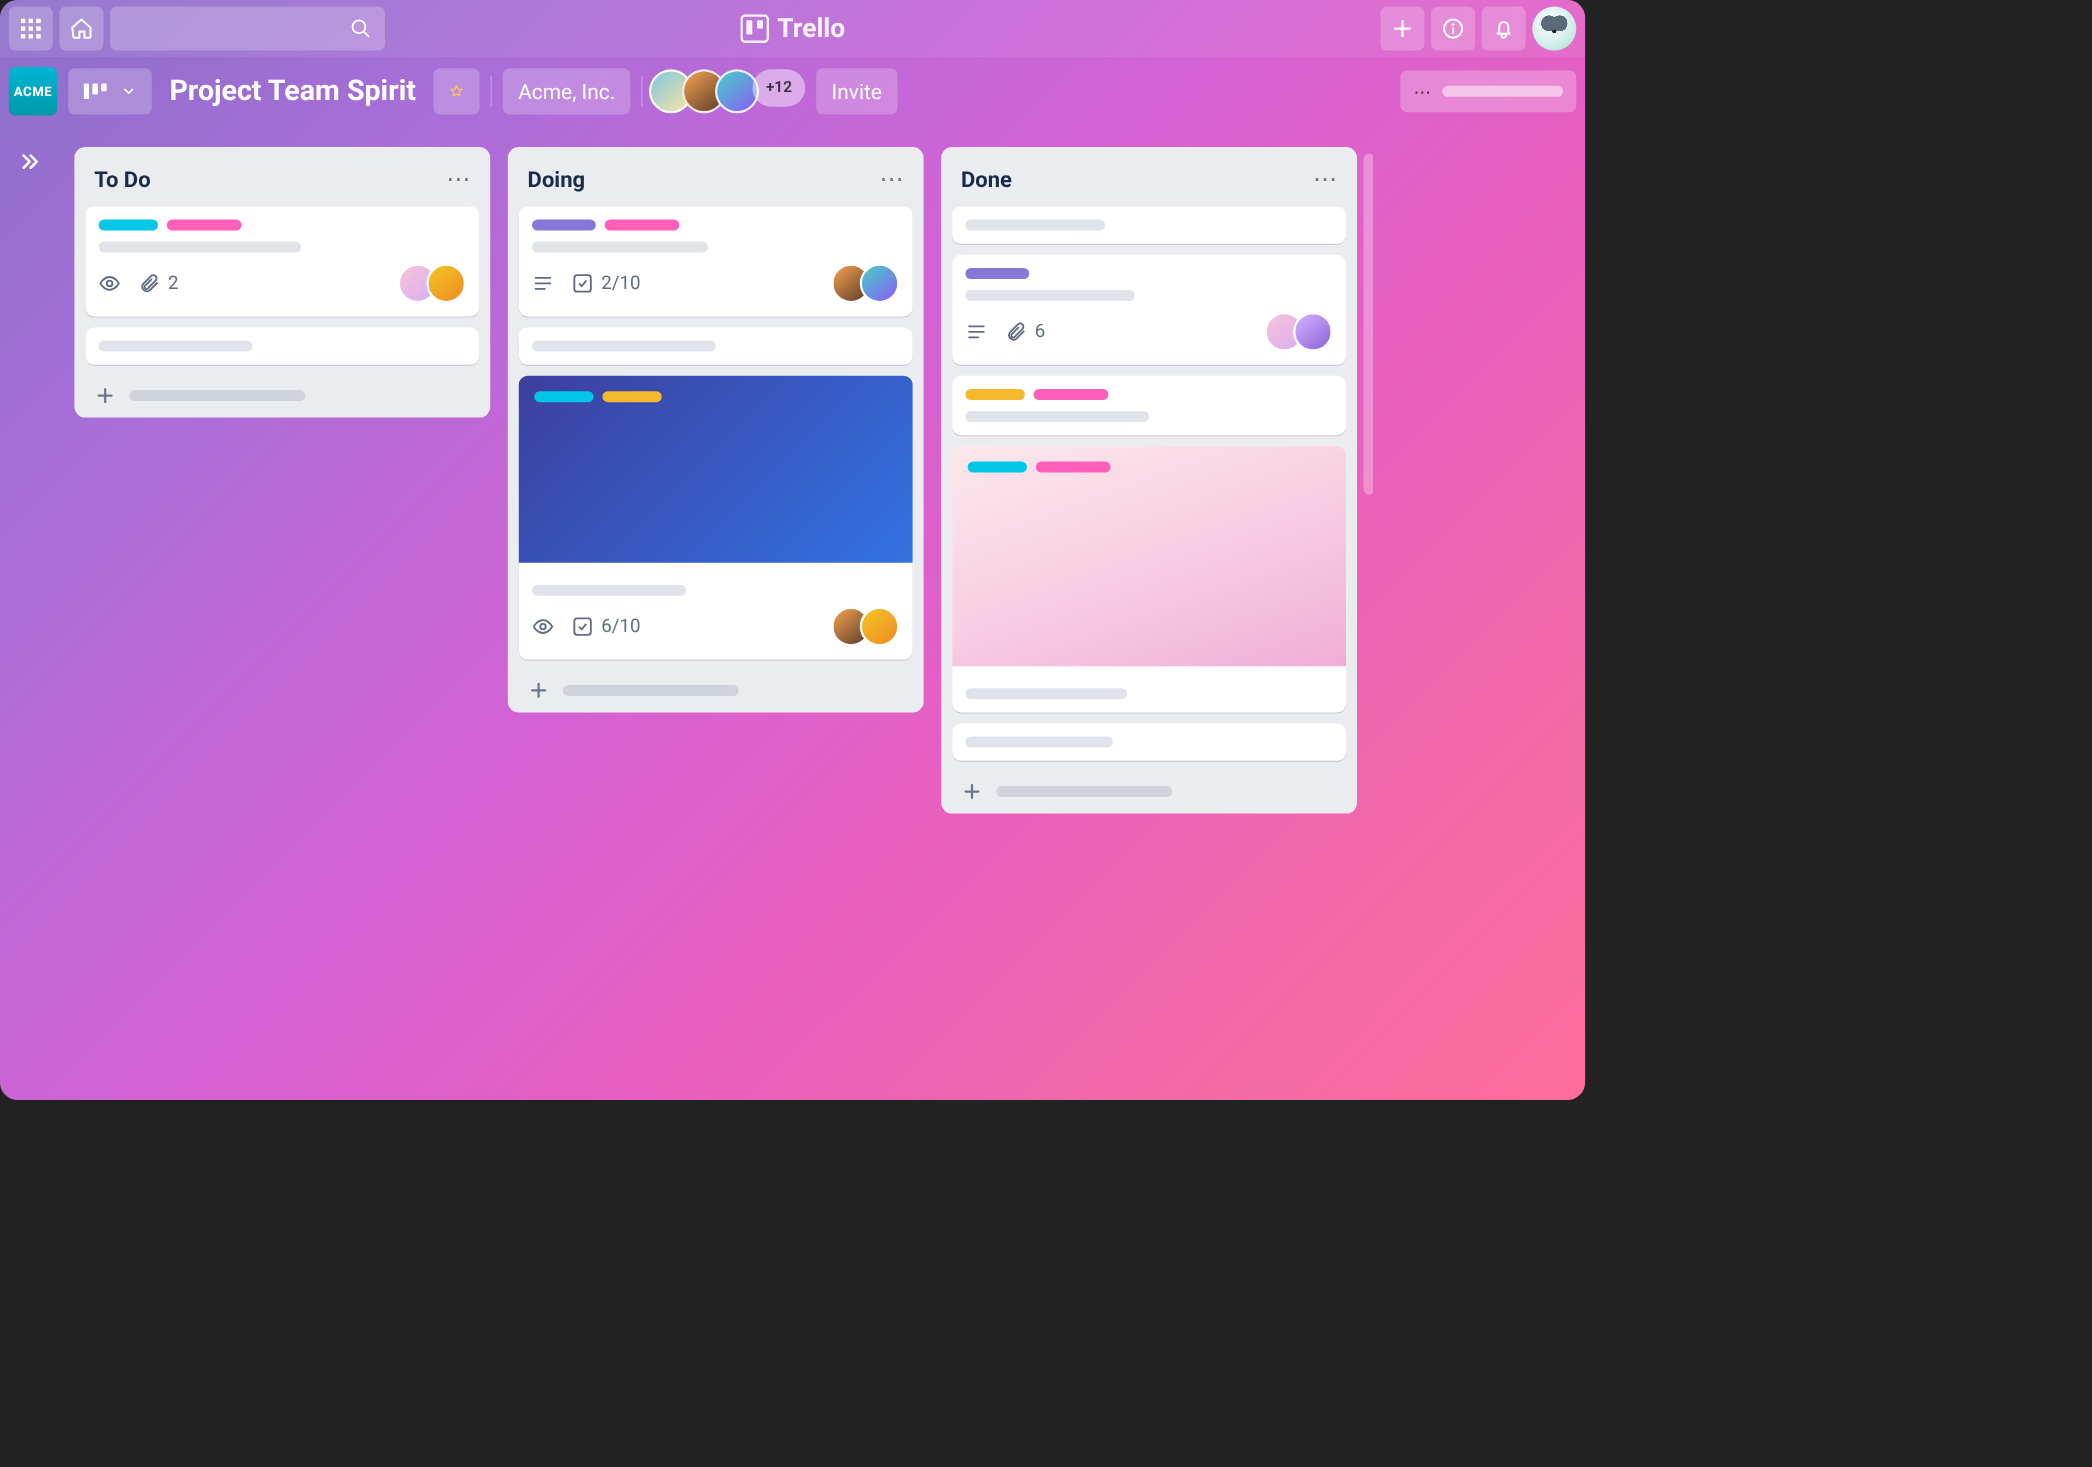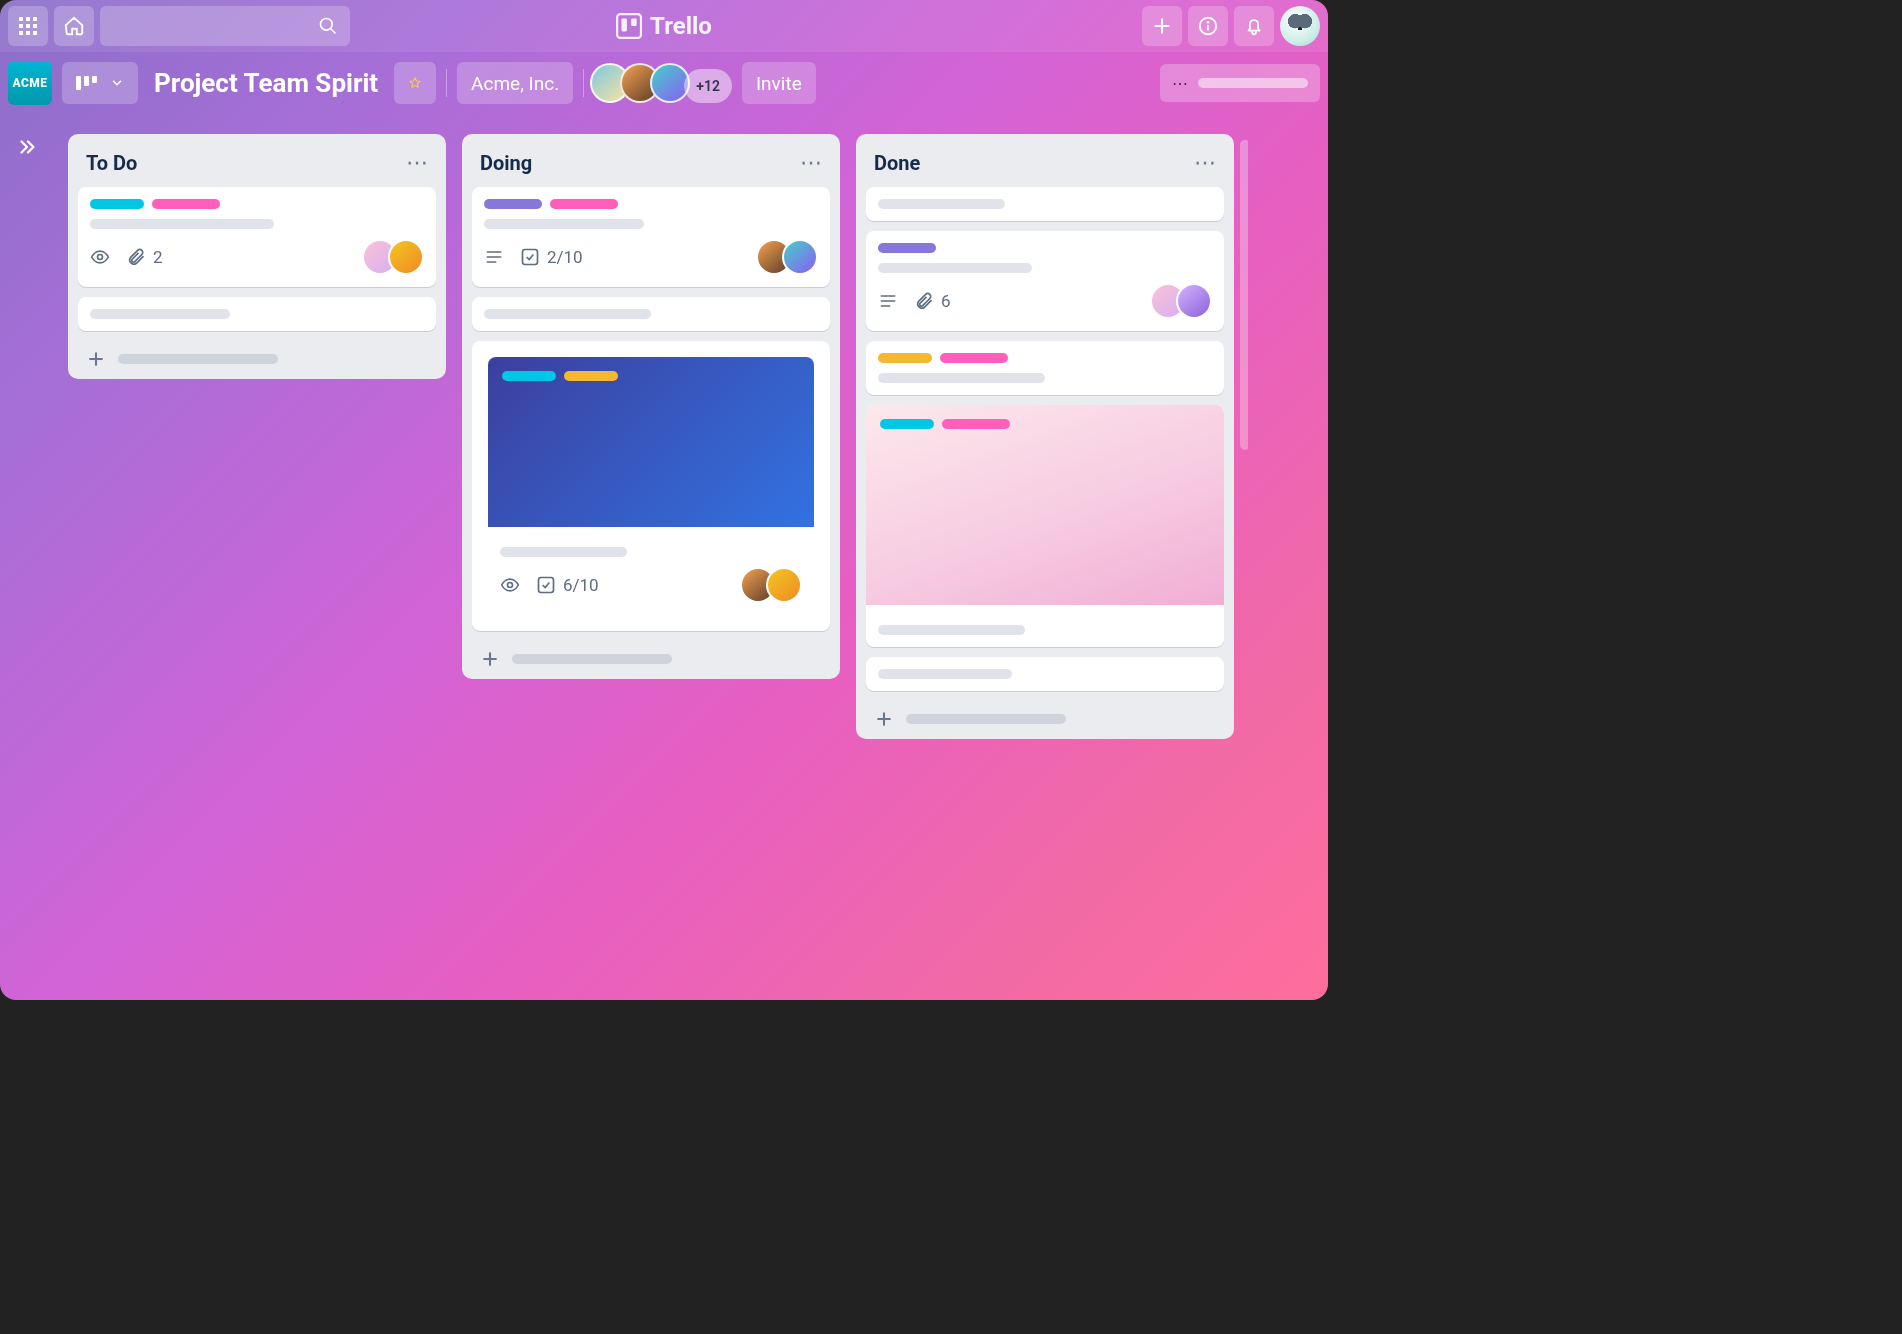--- a/index.html
+++ b/index.html
@@ -4,21 +4,21 @@
 <style>
 * { box-sizing: border-box; margin: 0; padding: 0; }
 body {
   font-family: -apple-system, BlinkMacSystemFont, "Segoe UI", Roboto, sans-serif;
   width: 1460px;
   height: 1000px;
   overflow: hidden;
   background: #222;
 }
 .window {
-  width: 1328px;
+  width: 1441px;
   height: 1000px;
   border-radius: 16px;
   overflow: hidden;
   background: linear-gradient(135deg, #8b6fc9 0%, #a86ed8 20%, #d263d6 45%, #e85fc0 65%, #f26aa5 85%, #fe6e9c 100%);
   position: relative;
 }
 
 .topnav {
   height: 52px;
   display: flex;
@@ -113,21 +113,21 @@
 }
 .board-title {
   font-size: 26px;
   font-weight: 700;
   color: #fff;
   padding: 0 6px;
 }
 .star-btn { width: 42px; }
 .vsep { width: 1px; height: 28px; background: rgba(255,255,255,0.35); }
 .member-stack {
-  display:flex; align-items:flex-end; padding-left:6px;
+  display:flex; align-items:flex-start; padding-left:6px;
 }
 .member-stack .av { margin-left: -10px; }
 .av {
   width: 40px; height: 40px; border-radius: 50%;
   border: 2px solid rgba(255,255,255,0.85);
   display: inline-block;
 }
 .av.sm { width: 36px; height: 36px; }
 .av0{background:linear-gradient(140deg,#7fc8e0,#f9e3a2);} 
 .av1{background:linear-gradient(140deg,#f6a24f,#5a3c2a);} 
@@ -405,21 +405,21 @@
             </div>
             <div class="members">
                 <span class="av sm av1"></span>
                 <span class="av sm av2"></span>
               </div>
           </div>
         </div>
         <div class="card">
             <div class="ghost-line" style="width:50%"></div>
           </div>
-        <div class="card" style="padding:28px;">
+        <div class="card" style="padding:12px;">
           <div class="card-cover-blue">
             <div class="labels">
                 <span class="lbl cyan"></span>
                 <span class="lbl yellow"></span>
               </div>
           </div>
           <div class="ghost-line" style="width:42%"></div>
           <div class="card-footer">
             <div class="badges">
               <span class="b">

